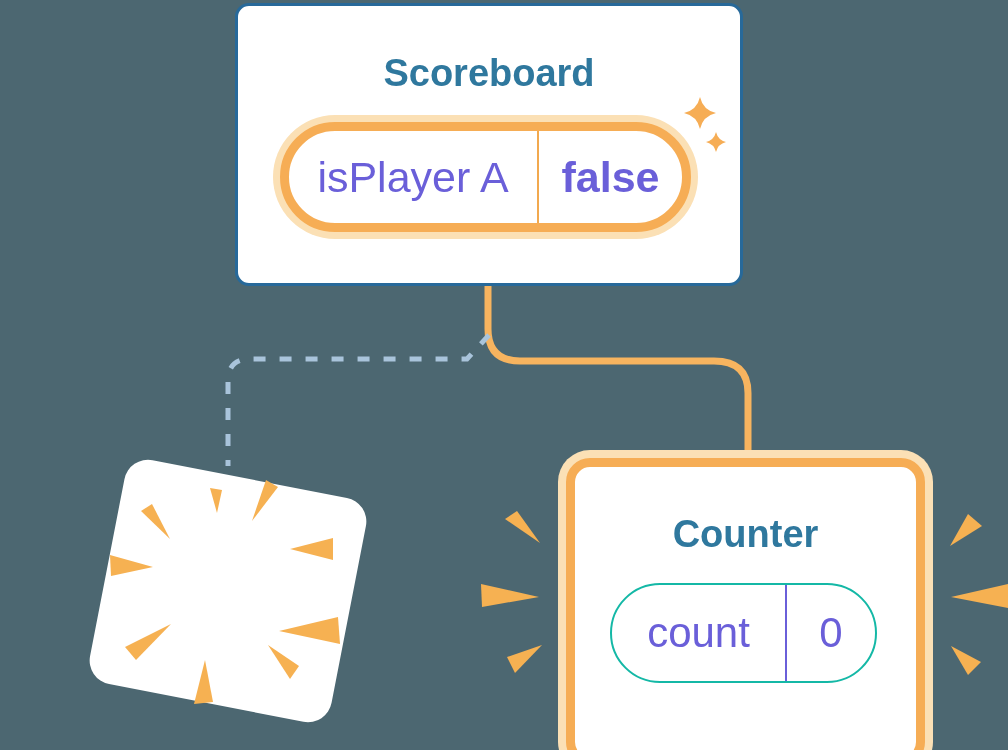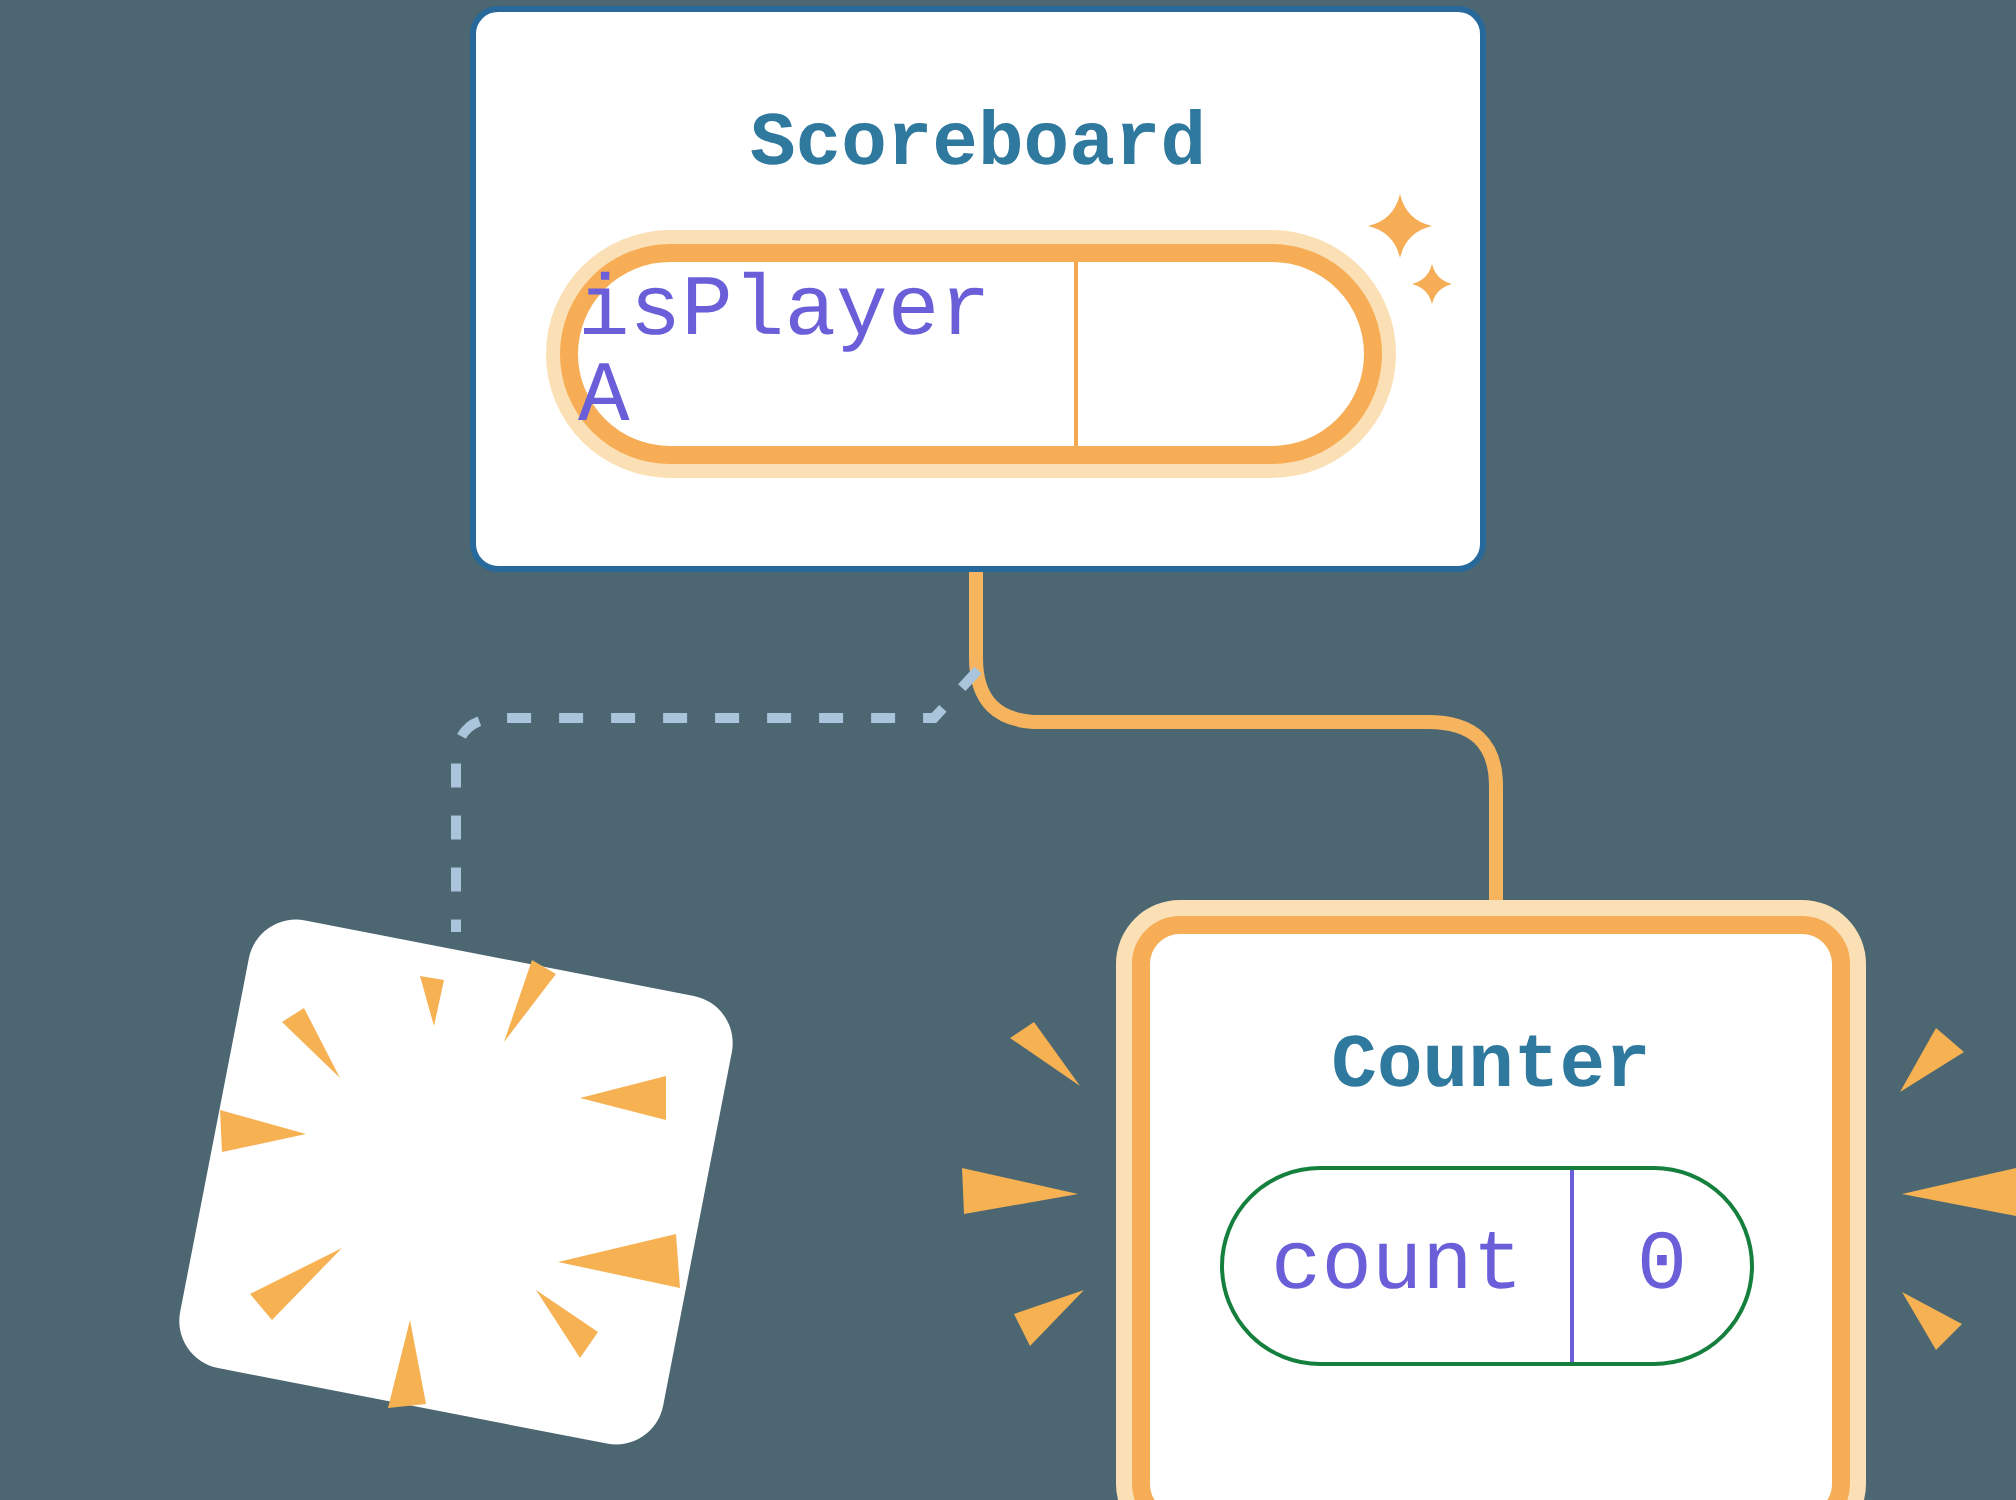--- a/index.html
+++ b/index.html
@@ -4,21 +4,21 @@
 <style>
   html,body { margin:0; padding:0; }
   .canvas {
     position:relative; width:1008px; height:750px;
     background:#4C6771; overflow:hidden;
     font-family:"Liberation Sans", sans-serif;
   }
   .layer { position:absolute; left:0; top:0; width:1008px; height:750px; pointer-events:none; }
 
   
-  .card { position:absolute; box-sizing:border-box; background:#ffffff;font-family:Liberation Mono, monospace; }
+  .card { position:absolute; box-sizing:border-box; background:#ffffff; }
   .scoreboard-card {
     left:235px; top:3px; width:508px; height:283px;
     border:3px solid #27699A; border-radius:14px;
   }
   .counter-card {
     left:566px; top:458px; width:359px; height:308px;
     border:9px solid #F6AD55; border-radius:24px;
     box-shadow:0 0 0 8px #FBE0B5;
   }
   .card-title {
@@ -33,21 +33,21 @@
     position:absolute; box-sizing:border-box; background:#ffffff;
     display:flex; align-items:stretch;
   }
   .scoreboard-pill {
     left:42px; top:116px; width:411px; height:110px;
     border:9px solid #F6AD55; border-radius:70px;
     box-shadow:0 0 0 7px #FBE0B5;
   }
   .counter-pill {
     left:35px; top:116px; width:267px; height:100px;
-    border:2px solid #15803d; border-radius:60px;
+    border:2px solid #14b8a6; border-radius:60px;
   }
   .pill-cell {
     display:flex; align-items:center; justify-content:center;
     color:#6A5FD9; line-height:1;
   }
   .scoreboard-pill .pill-cell { font-size:43px; }
   .counter-pill .pill-cell { font-size:42px; }
   .scoreboard-pill .pill-key { width:248px; }
   .scoreboard-pill .pill-value { width:143px; font-weight:700; }
   .counter-pill .pill-key { width:173px; }
@@ -70,20 +70,21 @@
   <svg class="layer" viewBox="0 0 1008 750" aria-hidden="true">
     <path d="M488 283 V329 Q488 361 520 361 H714 Q748 361 748 393 V470" fill="none" stroke="#F7B45F" stroke-width="7"></path>
     <path d="M489 335 L467 359 H250 Q228 359 228 381 V466" fill="none" stroke="#A9C4DB" stroke-width="5" stroke-dasharray="12 14"></path>
   </svg>
 
   <div class="card scoreboard-card">
     <div class="card-title">Scoreboard</div>
     <div class="state-pill scoreboard-pill">
       <div class="pill-cell pill-key">isPlayer A</div>
       <div class="pill-divider divider-orange"></div>
+      <div class="pill-cell pill-value">false</div>
     </div>
   </div>
 
   <div class="poof-card"></div>
 
   <div class="card counter-card">
     <div class="card-title">Counter</div>
     <div class="state-pill counter-pill">
       <div class="pill-cell pill-key">count</div>
       <div class="pill-divider divider-purple"></div>

